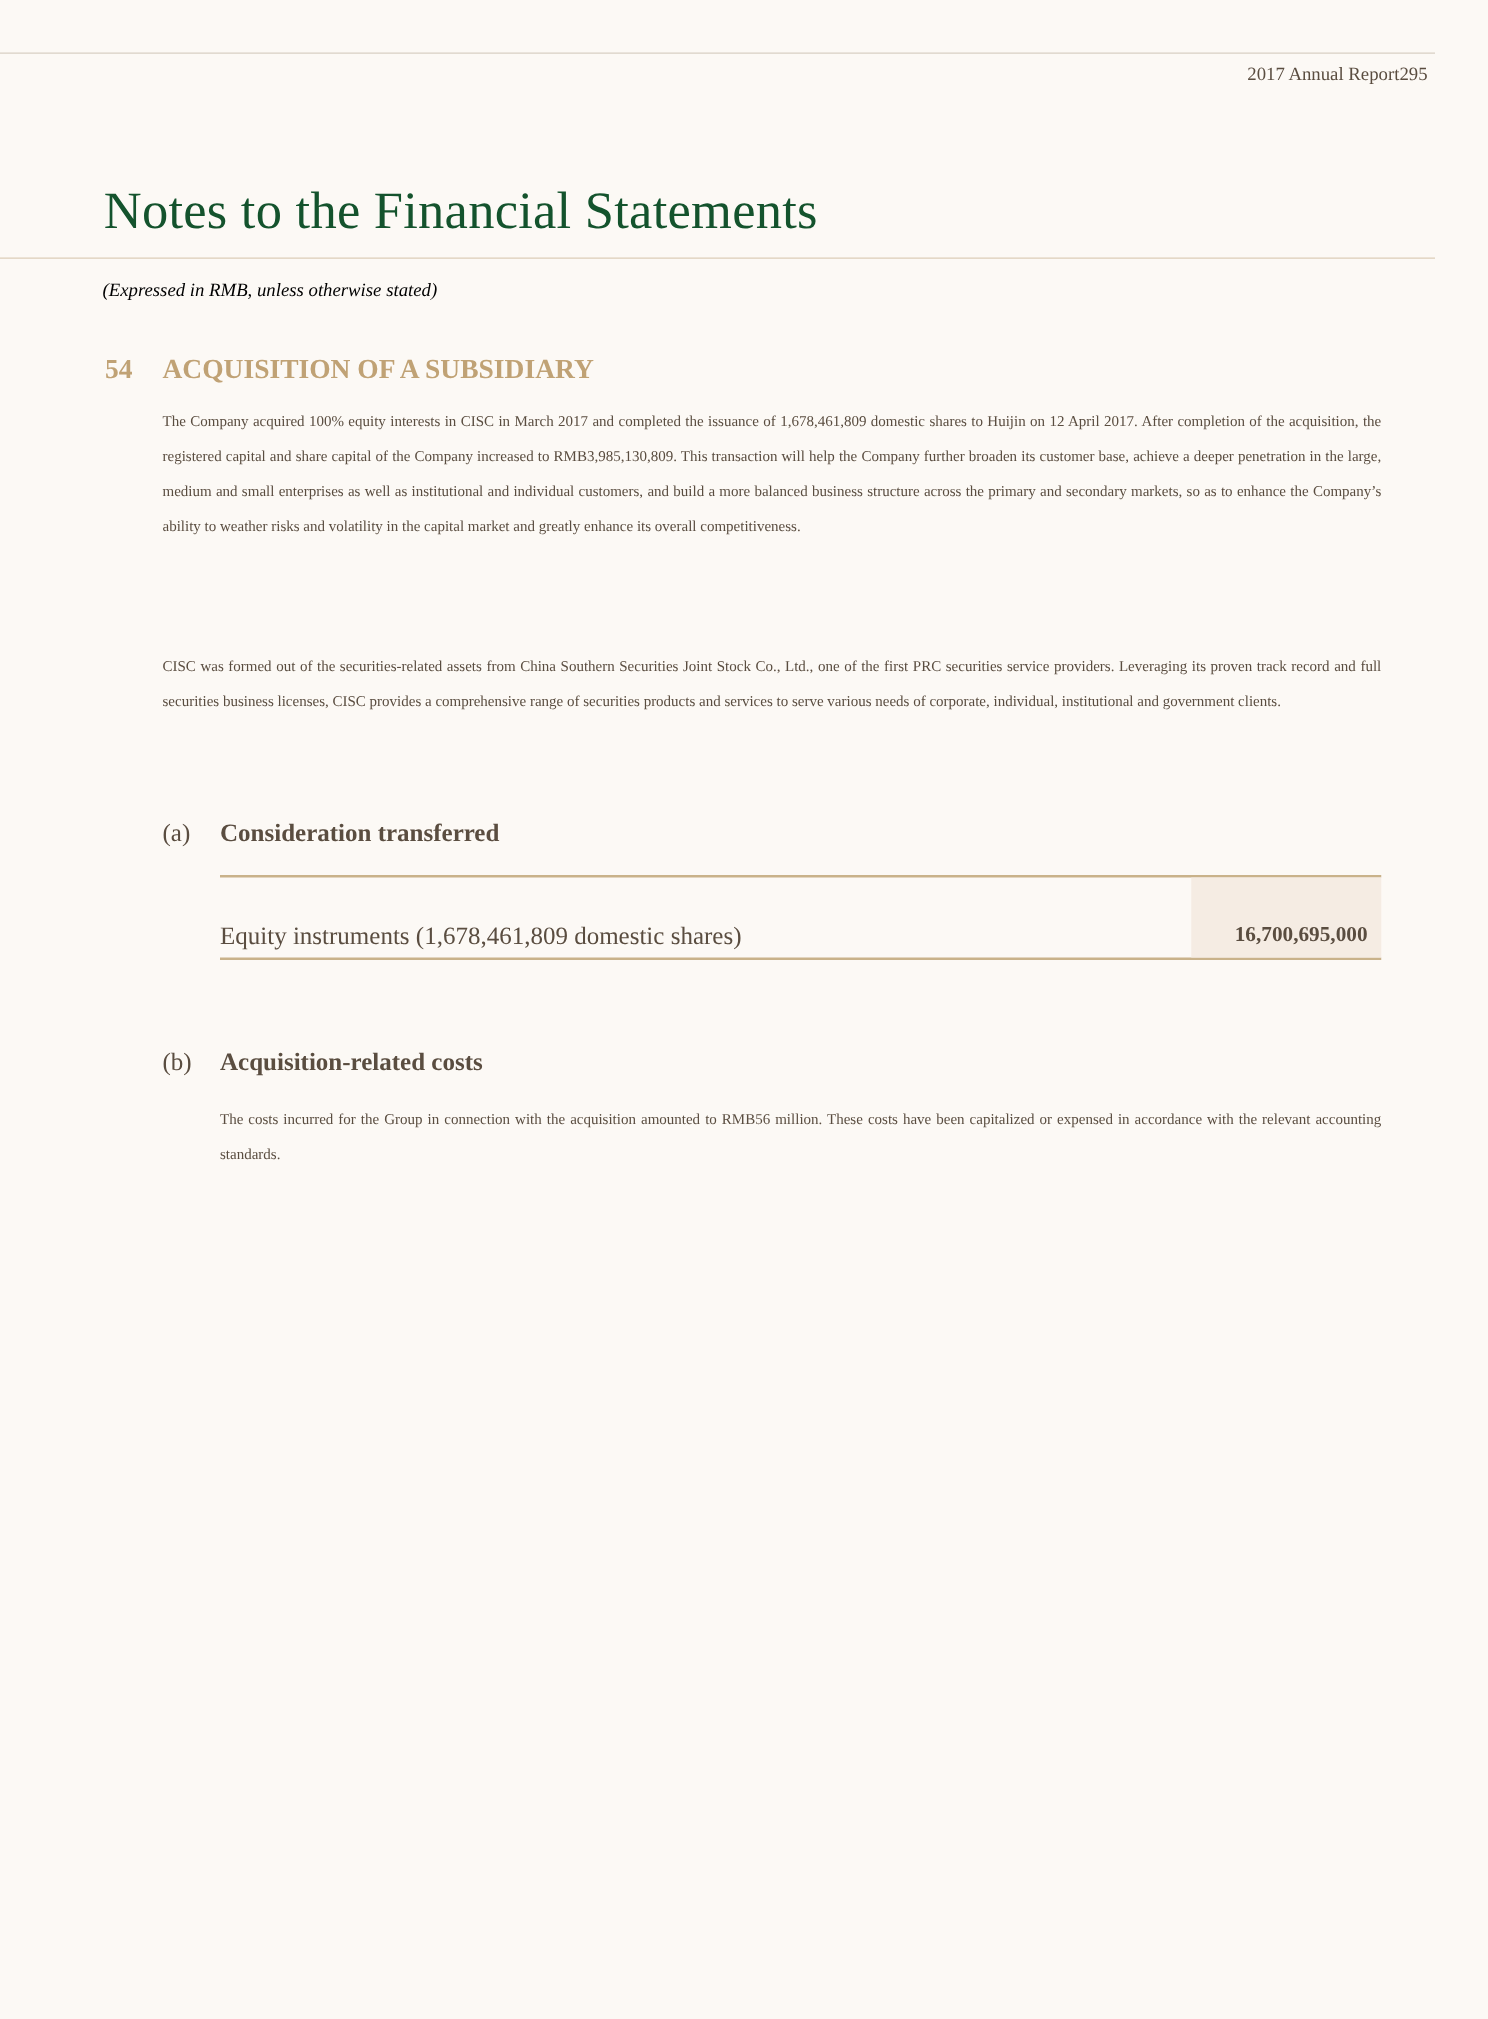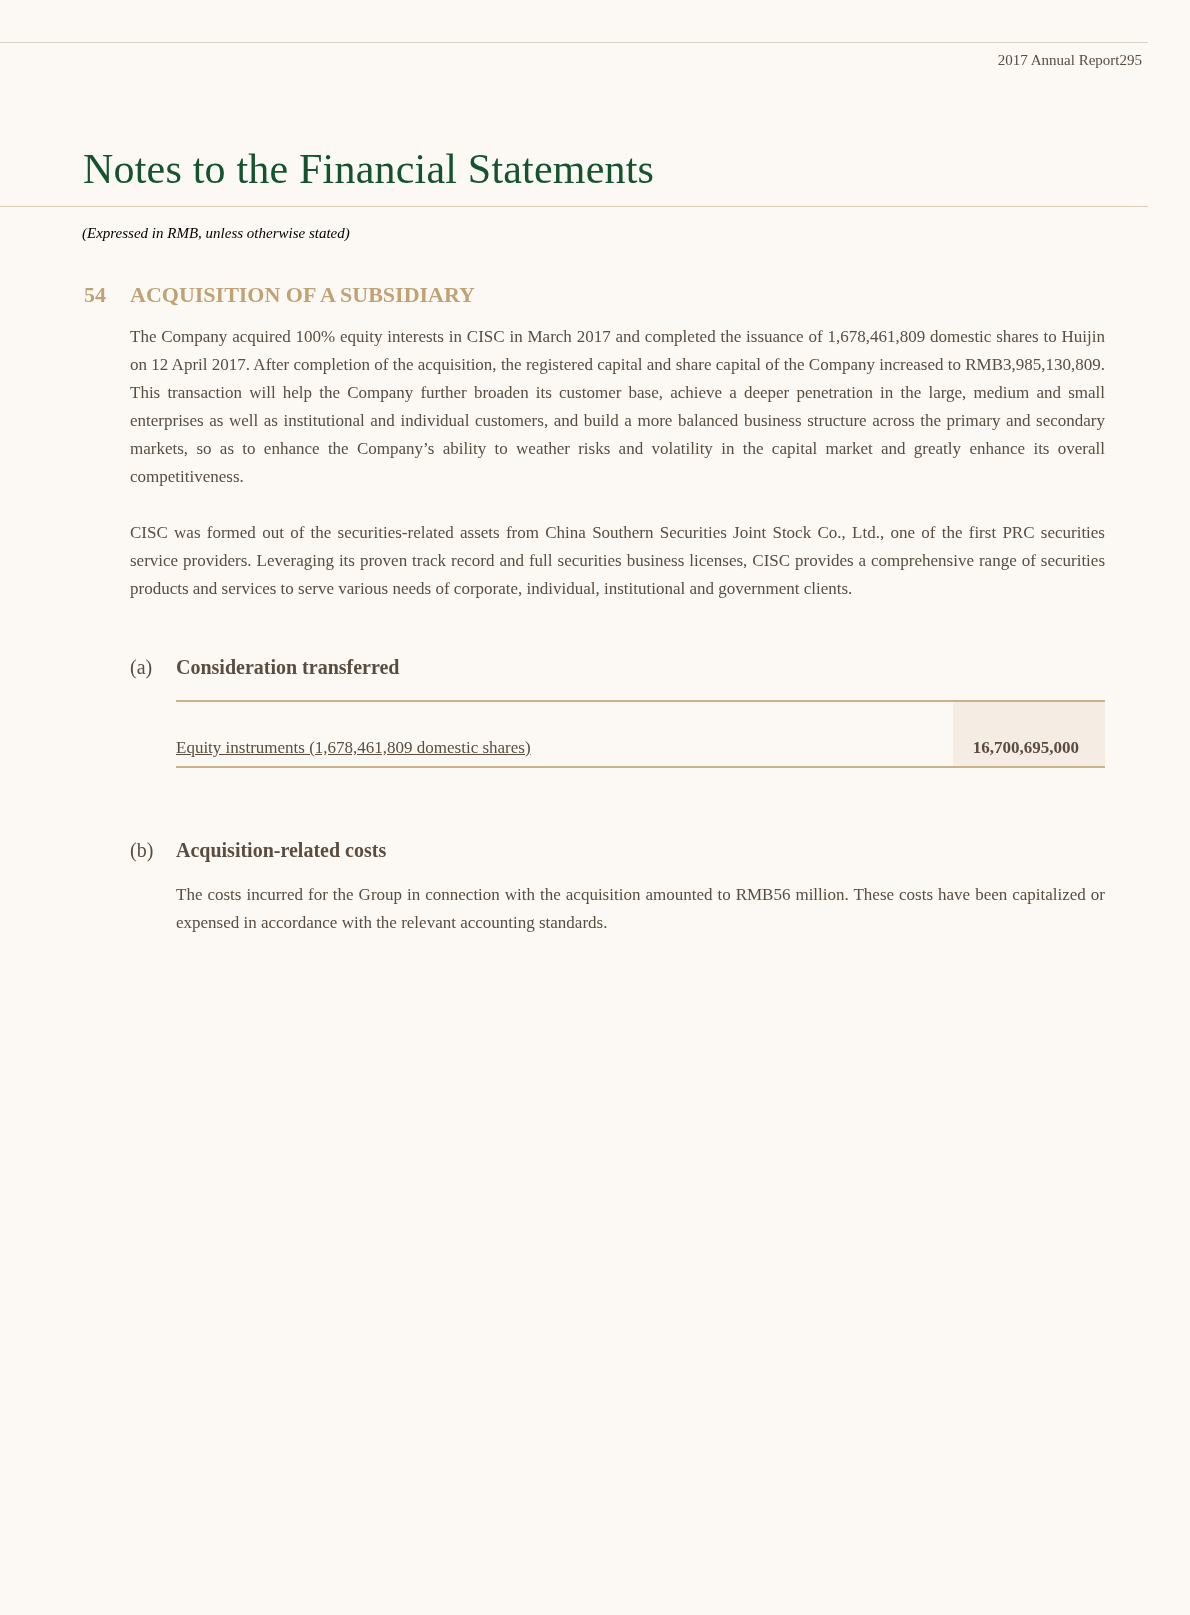--- a/index.html
+++ b/index.html
@@ -67,21 +67,21 @@
       display: flex;
       margin: 0;
     }
     .section-heading .num {
       width: 46px;
     }
     .para {
       position: absolute;
       left: 130px;
       width: 975px;
-      font-size: 17px;
+      font-size: 12px;
       line-height: 28px;
       text-align: justify;
       color: #5a4d40;
       margin: 0;
     }
     .p1 { top: 323px; }
     .p2 { top: 519px; }
     .sub-heading {
       position: absolute;
       left: 130px;
@@ -119,32 +119,31 @@
       height: 2px;
       background: #c9b28a;
     }
     .table .row {
       height: 64px;
       position: relative;
       display: flex;
     }
     .table .row .desc {
       flex: 1;
-      font-size: 17px;
+      font-size: 20px;
       padding-top: 36px;
       color: #5a4d40;
-      text-decoration: underline;
     }
     .table .row .amount {
       width: 152px;
       background: #f5ece3;
       font-size: 17px;
       font-weight: bold;
       text-align: right;
-      padding-right: 26px;
+      padding-right: 11px;
       padding-top: 36px;
       box-sizing: border-box;
       color: #5a4d40;
     }
     .table .rule-bottom {
       height: 2px;
       background: #c9b28a;
     }
     .p3 {
       left: 176px;

